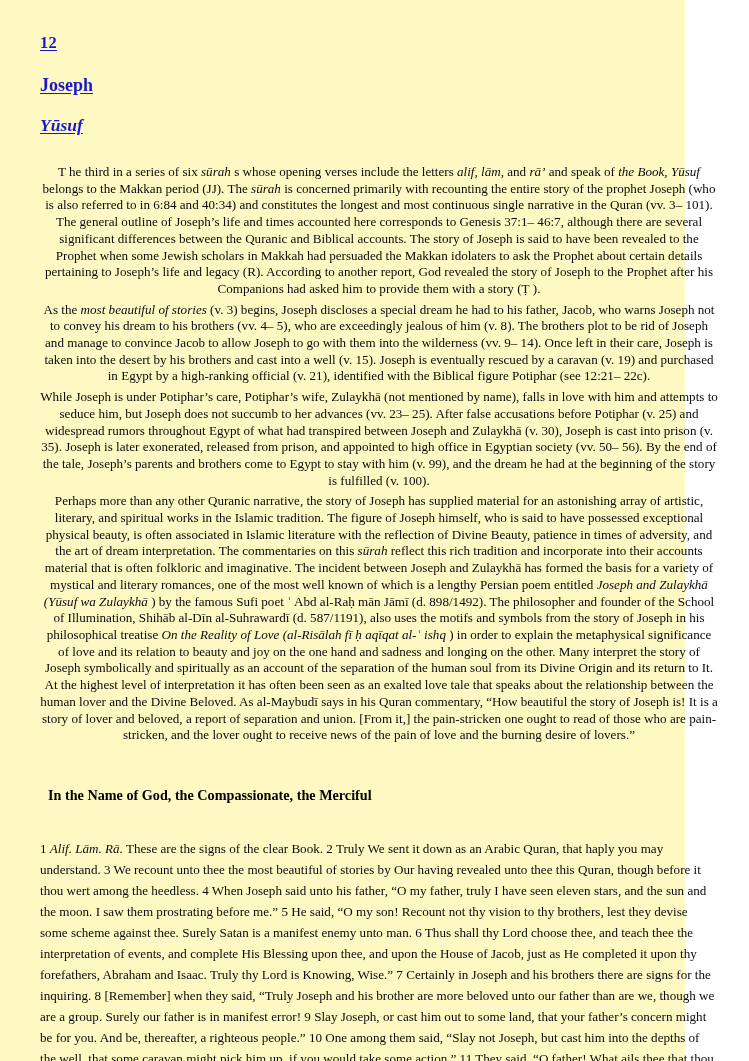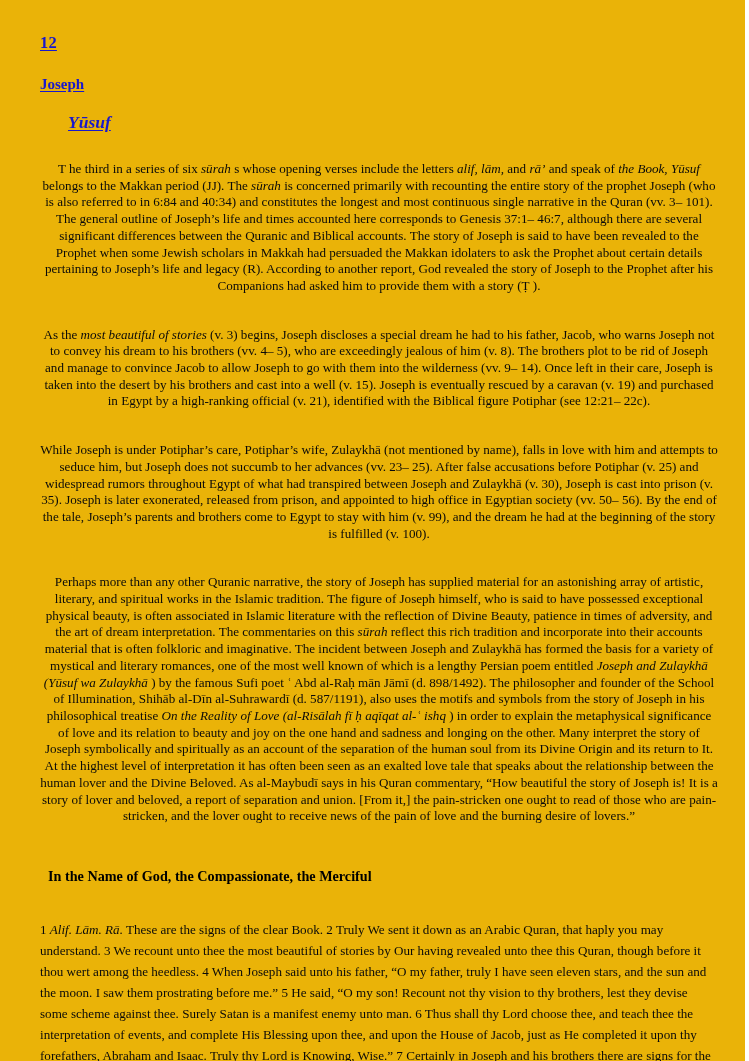--- a/index.html
+++ b/index.html
@@ -10,25 +10,25 @@
   }
   body {
     width: 749px;
     height: 1061px;
     font-family: "Liberation Serif", "DejaVu Serif", serif;
     color: #000000;
     overflow: hidden;
   }
   .page {
     position: relative;
-    width: 745px;
+    width: 685px;
     height: 1061px;
     box-sizing: border-box;
     padding: 0;
-    background: #eab308;
+    background: #fef9c3;
   }
   .content {
     position: absolute;
     left: 40px;
     top: 0;
     width: 678px;
   }
 
   
   .chapter-number {
@@ -42,46 +42,45 @@
     padding: 0;
     letter-spacing: 0.2px;
   }
   .heading-row-num { padding-top: 33px; }
   .heading-row-en  { padding-top: 22px; }
   .heading-row-ar  { padding-top: 19px; }
 
   .chapter-title-en {
     color: #1818cd;
     font-weight: bold;
-    font-size: 15px;
+    font-size: 18px;
     text-decoration: underline;
     text-underline-offset: 2px;
     display: inline-block;
   }
   .chapter-title-ar {
     color: #1818cd;
     font-weight: bold;
     font-style: italic;
     font-size: 17.5px;
     text-decoration: underline;
     text-underline-offset: 2px;
     display: inline-block;
-    margin-left: 28px;
   }
 
   
   .para {
     font-size: 13.1px;
     line-height: 16.7px;
     text-align: center;
     margin: 0;
     padding: 0;
     color: #0a0a0a;
   }
-  .para + .para { margin-top: 32px; }
+  .para + .para { margin-top: 4px; }
 
   #intro-block { margin-top: 28px; }
 
   .it { font-style: italic; }
 
   .section-heading {
     font-size: 14.2px;
     font-weight: bold;
     line-height: 18px;
     margin: 8px;

